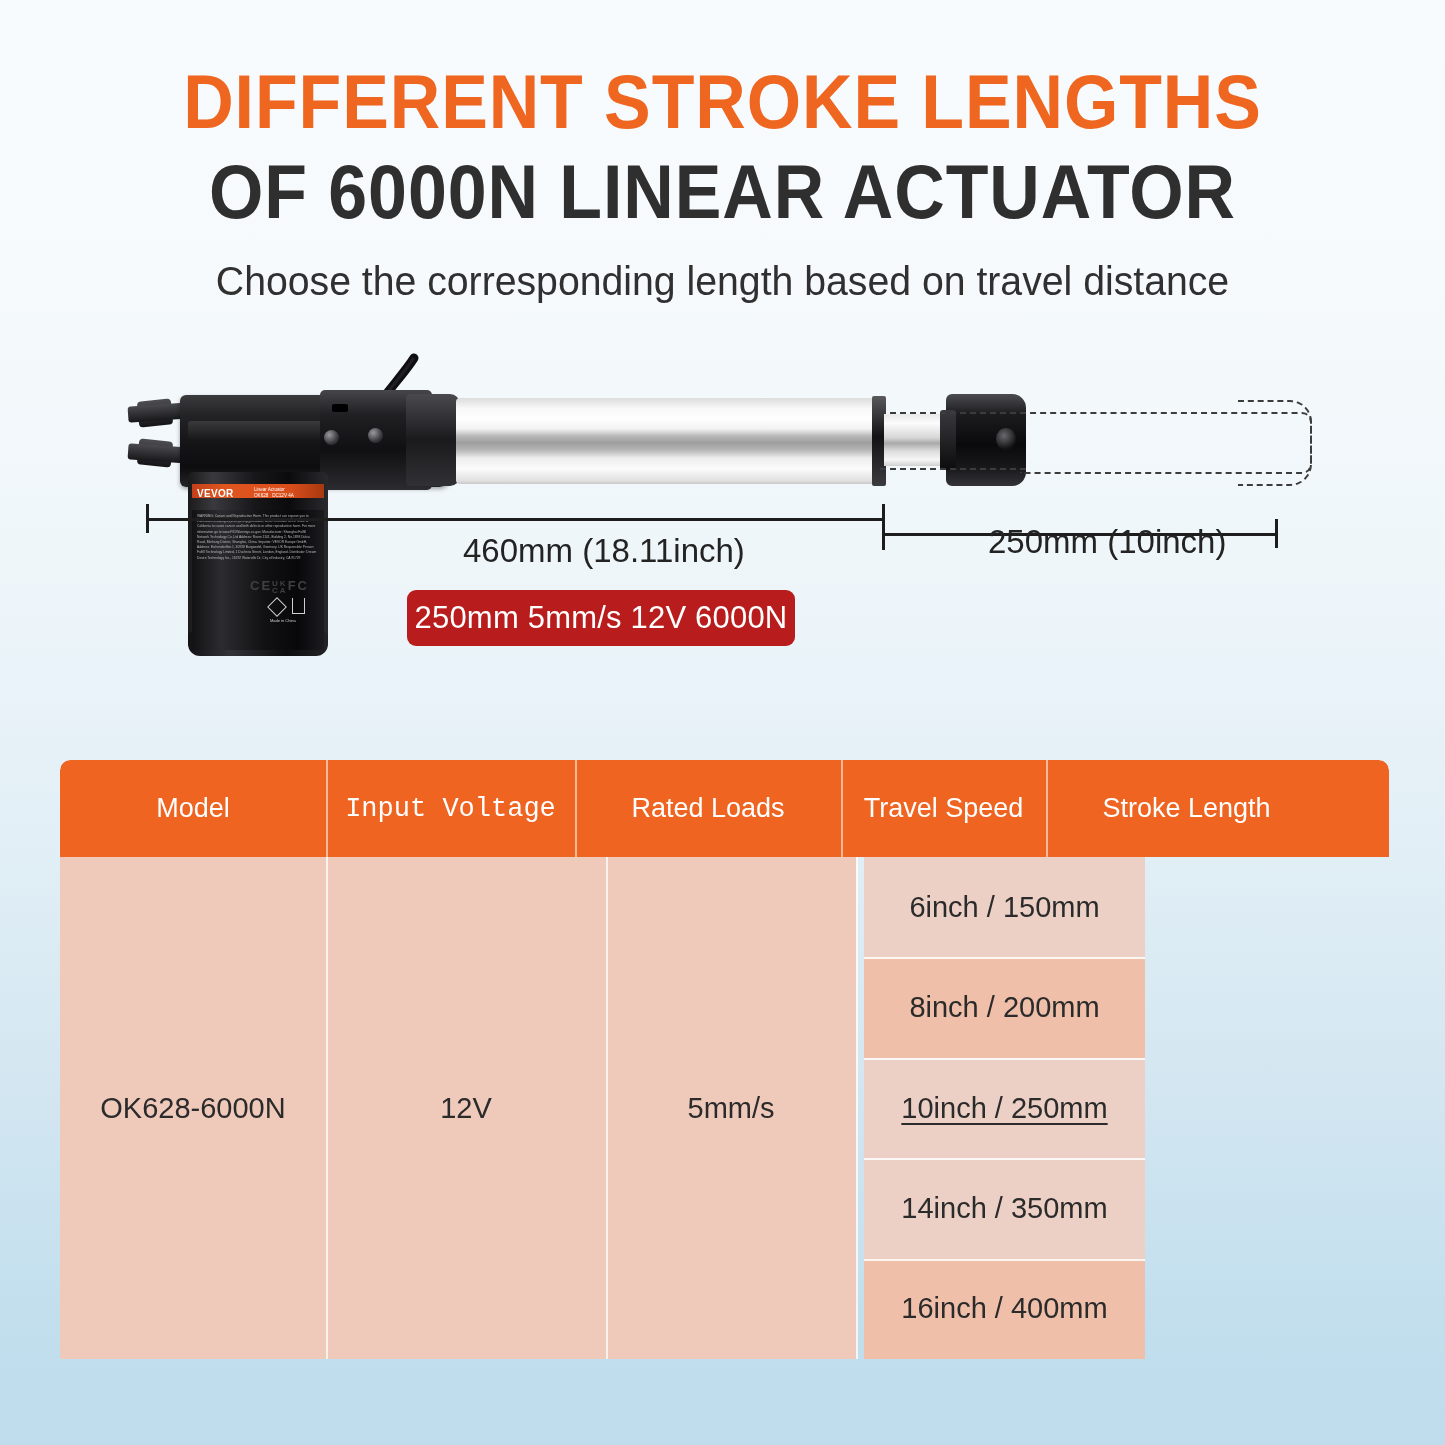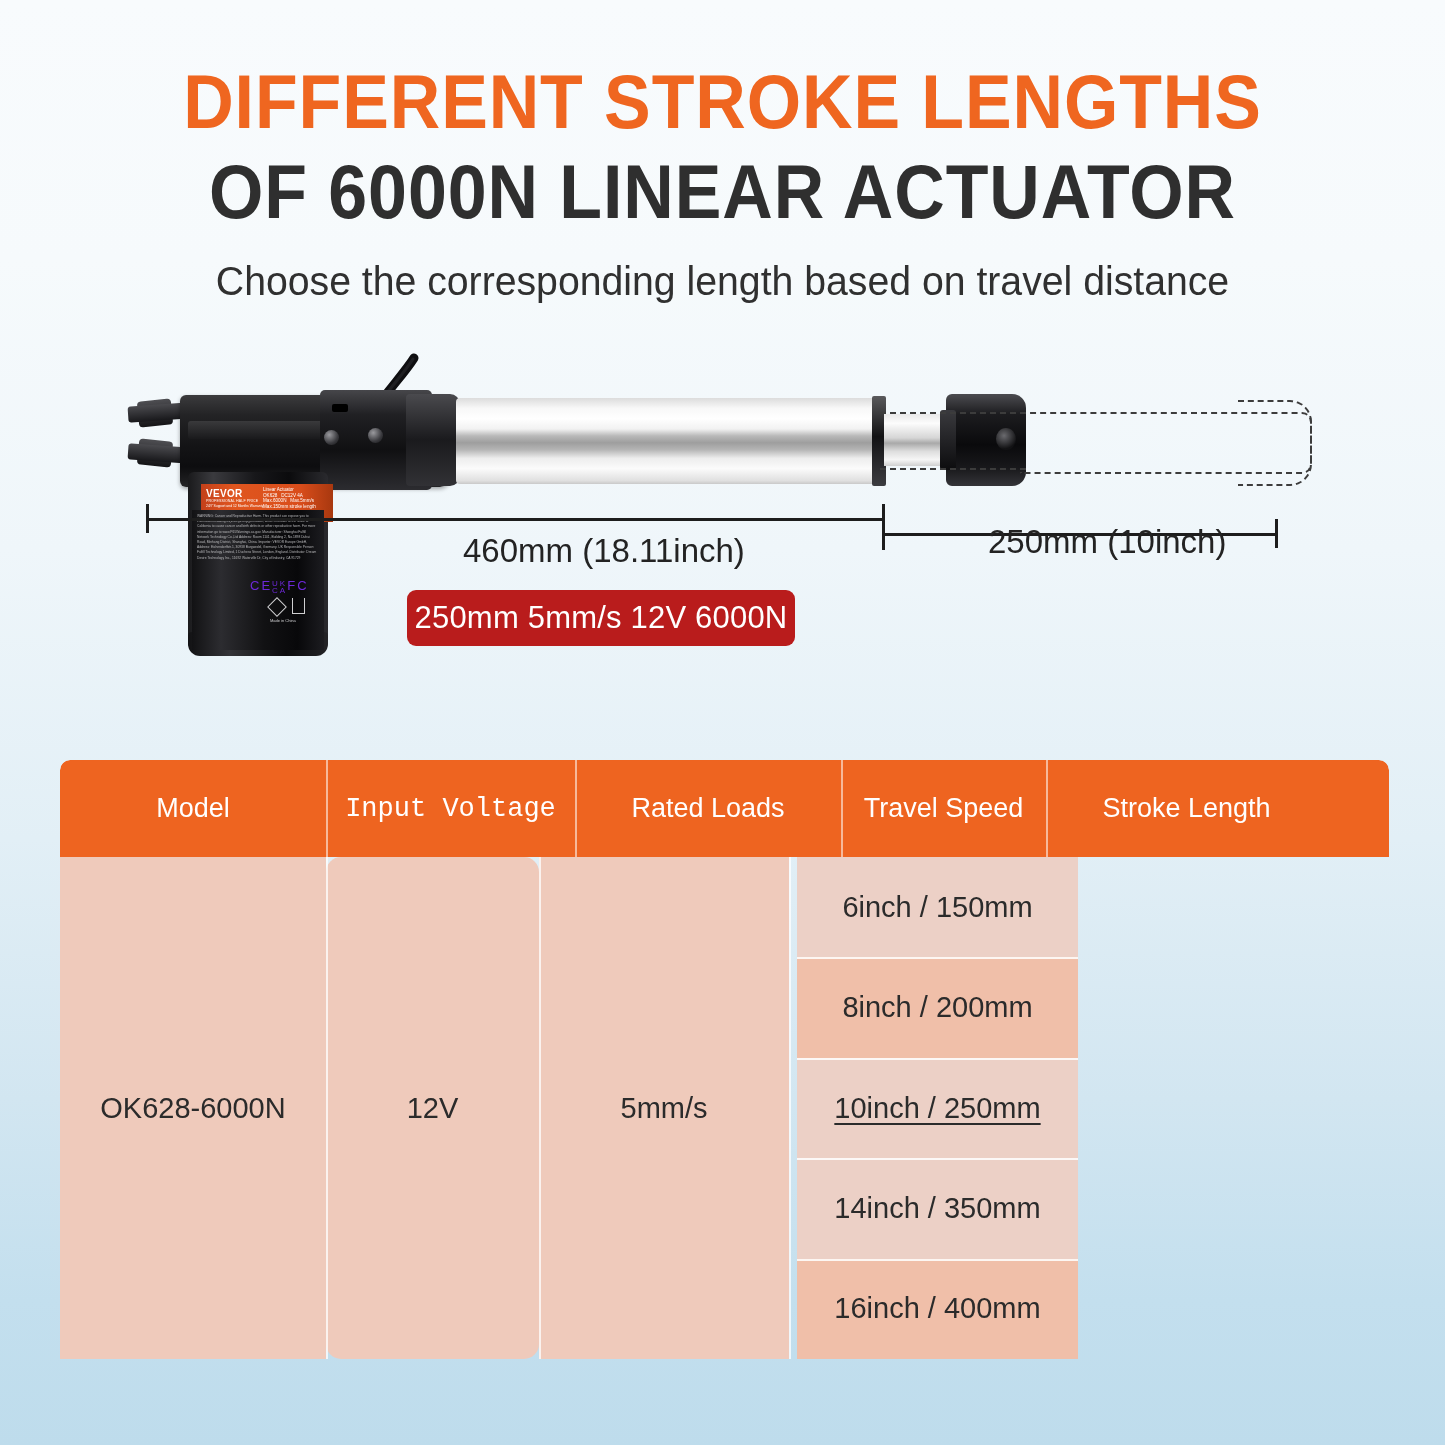--- a/index.html
+++ b/index.html
@@ -76,34 +76,34 @@
     position:absolute;left:68px;top:112px;width:140px;height:180px;
     background:linear-gradient(90deg,#1a1a1c 0%,#3a3a3e 18%,#17171a 48%,#0b0b0d 72%,#2a2a2e 100%);
     border-radius:6px 6px 10px 10px;
   }
   .motor-cap{
     position:absolute;left:68px;top:272px;width:140px;height:24px;
     background:linear-gradient(90deg,#121214,#343438 30%,#0d0d0f 70%,#232326);
     border-radius:4px 4px 12px 12px;
   }
   .label{
-    position:absolute;left:81px;top:124px;width:132px;height:38px;
+    position:absolute;left:72px;top:124px;width:132px;height:14px;
     background:linear-gradient(90deg,#c4401a,#e0561f 25%,#d94d1b 75%,#a8380f);
     overflow:hidden;
   }
   .label .lb-brand{position:absolute;left:5px;top:4px;color:#fff;font-size:10px;font-weight:bold;letter-spacing:.3px;}
   .label .lb-brand-sub{position:absolute;left:5px;top:15px;color:#fff;font-size:3.6px;letter-spacing:.1px;}
   .label .lb-brand-sub2{position:absolute;left:5px;top:20px;color:#fff;font-size:3.4px;}
   .label .lb-r{position:absolute;left:62px;top:3px;color:#fff;font-size:4.6px;line-height:5.6px;}
   .lbl-body{
     position:absolute;left:72px;top:150px;width:132px;height:140px;
     background:linear-gradient(90deg,#121214,#2c2c30 22%,#111113 55%,#08080a 80%,#1c1c20);
     color:#b9b9bb;font-size:3.3px;line-height:5.2px;padding:4px 5px;box-sizing:border-box;overflow:hidden;
   }
-  .certs{position:absolute;left:130px;top:218px;color:#6d28d9;font-size:13px;letter-spacing:2px;font-weight:normal;}
+  .certs{position:absolute;left:130px;top:218px;color:#404040;font-size:13px;letter-spacing:2px;font-weight:bold;}
   .certs .uk{font-size:8px;line-height:7px;display:inline-block;vertical-align:middle;}
   .madein{position:absolute;left:150px;top:258px;color:#cfcfd1;font-size:4px;}
   .mark-sq{position:absolute;left:150px;top:240px;width:12px;height:12px;border:1px solid #cfcfd1;transform:rotate(45deg);}
   .mark-bin{position:absolute;left:172px;top:238px;width:11px;height:15px;border:1px solid #cfcfd1;border-top:none;}
 
   
   .tube{
     position:absolute;left:336px;top:38px;width:420px;height:86px;
     background:linear-gradient(180deg,#dcdcdc 0%,#f8f8f8 12%,#ffffff 24%,#f2f2f2 36%,
       #b9b9b9 44%,#9e9e9e 52%,#b4b4b4 60%,#ededed 70%,#fbfbfb 82%,#e0e0e0 96%,#c9c9c9 100%);
@@ -279,21 +279,21 @@
     <div class="thead">
       <div class="th" style="width:266px;">Model</div>
       <div class="th" style="width:249px;font-family:Liberation Mono, monospace;">Input Voltage</div>
       <div class="th" style="width:266px;">Rated Loads</div>
       <div class="th" style="width:205px;">Travel Speed</div>
       <div class="th" style="width:281px;">Stroke Length</div>
     </div>
 
     <div class="tbody">
       <div class="col-left" style="width:266px;">OK628-6000N</div>
-      <div class="col-left" style="width:213px;border-radius:15px;">12V</div>
+      <div class="col-left" style="width:280px;">12V</div>
       <div class="col-left" style="width:250px;">5mm/s</div>
 
       <div class="col-stroke" style="width:281px;">
         <div class="srow lt">
             <span>6inch / 150mm</span>
           </div>
         <div class="srow dk">
             <span>8inch / 200mm</span>
           </div>
         <div class="srow lt">

